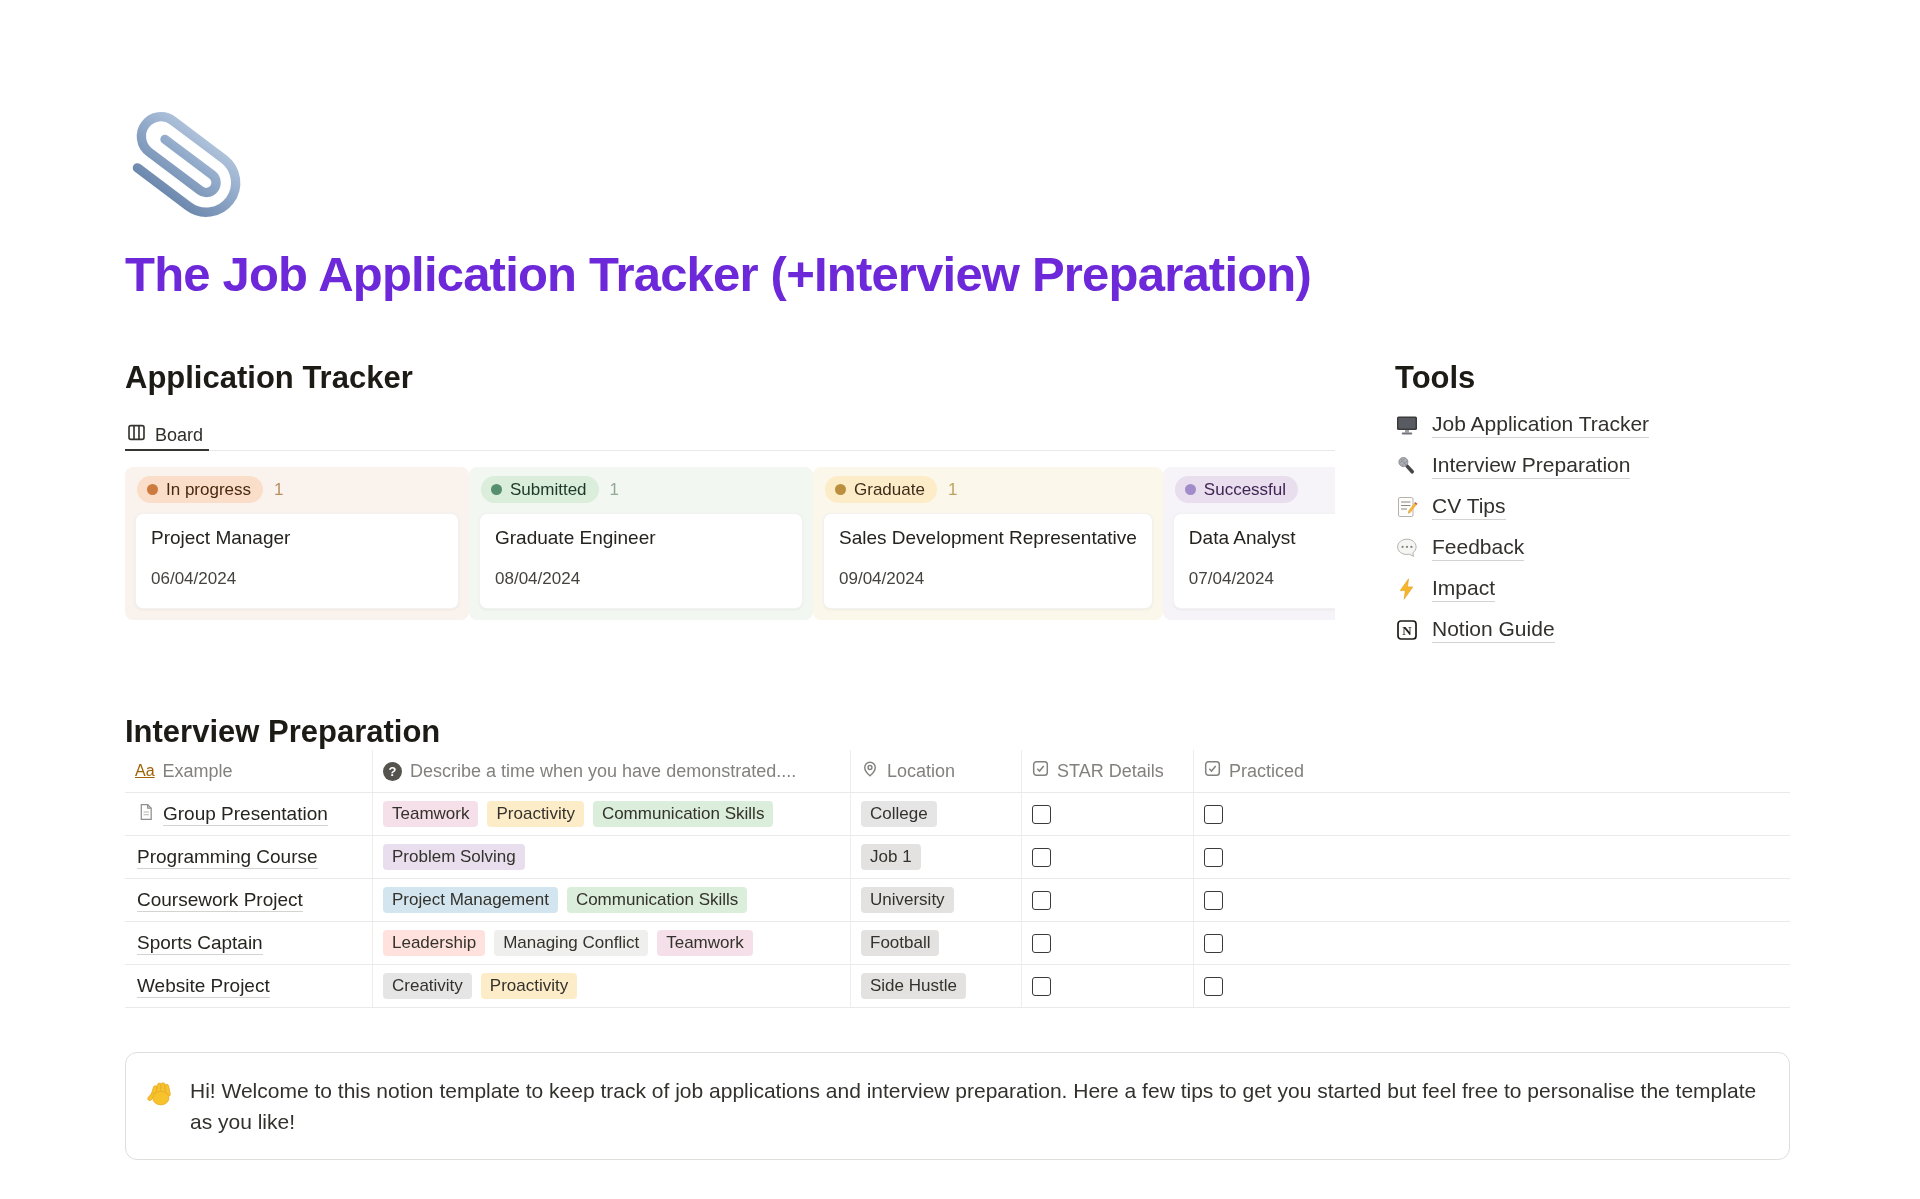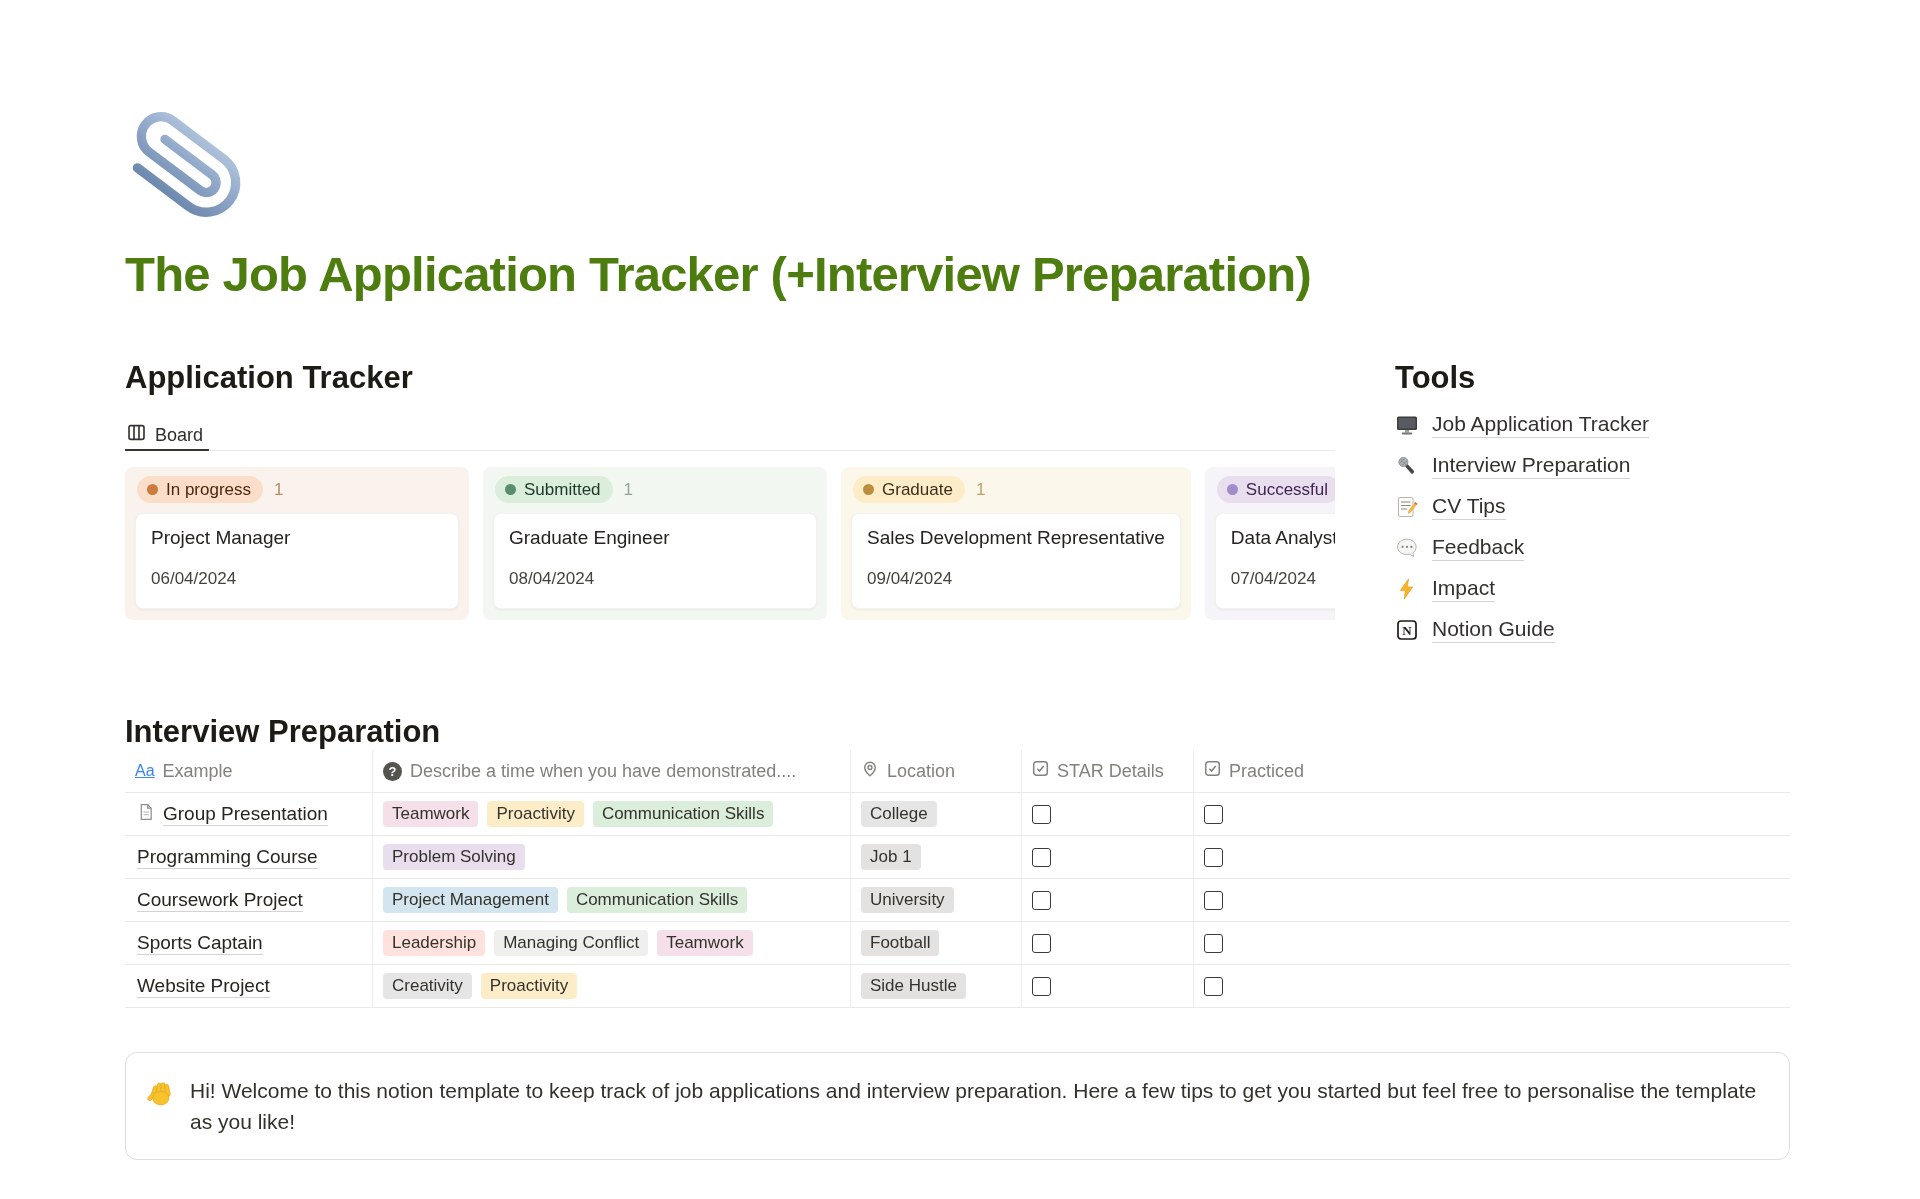--- a/index.html
+++ b/index.html
@@ -8,40 +8,40 @@
     width:1920px; height:1199px; overflow:hidden;
     background:#ffffff; color:#37352F;
     font-family:"Liberation Sans", sans-serif;
   }
   .page { padding-left:125px; }
 
   
   .page-icon { margin-top:104px; width:118px; height:124px; transform:scaleX(-1) rotate(8deg); }
   h1.page-title {
     margin:14px 0 0 0; font-size:49px; font-weight:700;
-    color:#4d7c0f; letter-spacing:-0.8px;
+    color:#6d28d9; letter-spacing:-0.8px;
   }
 
   
   .content-row { display:flex; margin-top:58px; }
   .main-col { width:1210px; flex:0 0 1210px; }
   .side-col { margin-left:60px; width:430px; }
 
   h2.section-heading { margin:0; font-size:31px; font-weight:700; color:#1D1B16; }
 
   .tabs { display:flex; border-bottom:1px solid #E9E9E7; margin-top:20px; }
   .tab {
     display:flex; align-items:center; gap:9px;
     padding:7px 6px 2px 2px; margin-bottom:-1px;
     font-size:18px; font-weight:500; color:#2F2E2B;
     border-bottom:2.5px solid #37352F; cursor:pointer;
   }
 
   
-  .board { display:flex; column-gap:14px; padding-top:16px; width:1210px; overflow:hidden; }
+  .board { display:flex; column-gap:0; padding-top:16px; width:1210px; overflow:hidden; }
   .board-col { flex:0 0 344px; border-radius:8px; padding:9px 10px 11px 10px; }
   .col-header { display:flex; align-items:center; gap:11px; padding-left:2px; }
   .status-pill {
     display:inline-flex; align-items:center; gap:8px;
     height:27px; padding:0 12px 0 10px; border-radius:14px;
     font-size:17px; font-weight:500; white-space:nowrap;
   }
   .status-dot { width:11px; height:11px; border-radius:50%; flex:0 0 11px; }
   .col-count { font-size:17px; font-weight:400; }
   .board-card {
@@ -66,21 +66,21 @@
   .ip-section { margin-top:72px; }
   .db-table { width:1665px; margin-top:0; }
   .thead { display:flex; height:43px; align-items:center; border-bottom:1px solid #E9E9E7; color:#82817D; font-size:18px; }
   .th { display:flex; align-items:center; gap:8px; padding-left:10px; height:100%; border-right:1px solid #EDEDEB; }
   .th:last-child { border-right:none; }
   .c1 { width:248px; flex:0 0 248px; }
   .c2 { width:478px; flex:0 0 478px; }
   .c3 { width:171px; flex:0 0 171px; }
   .c4 { width:172px; flex:0 0 172px; }
   .c5 { flex:1 1 auto; }
-  .aa-glyph { font-size:16px; color:#3b82f6; letter-spacing:0;text-decoration:underline; }
+  .aa-glyph { font-size:16px; color:#a16207; letter-spacing:0;text-decoration:underline; }
   .q-circle {
     width:19px; height:19px; border-radius:50%; background:#55534E; color:#fff;
     font-size:13px; font-weight:700; display:inline-flex; align-items:center; justify-content:center;
   }
   .trow { display:flex; height:43px; align-items:center; border-bottom:1px solid #E9E9E7; }
   .td { display:flex; align-items:center; height:100%; padding-left:10px; border-right:1px solid #EDEDEB; overflow:hidden; }
   .td:last-child { border-right:none; }
   .row-title {
     font-size:19px; font-weight:500; color:#26251F; white-space:nowrap;
     border-bottom:1.5px solid rgba(55,53,47,0.22); cursor:pointer;

